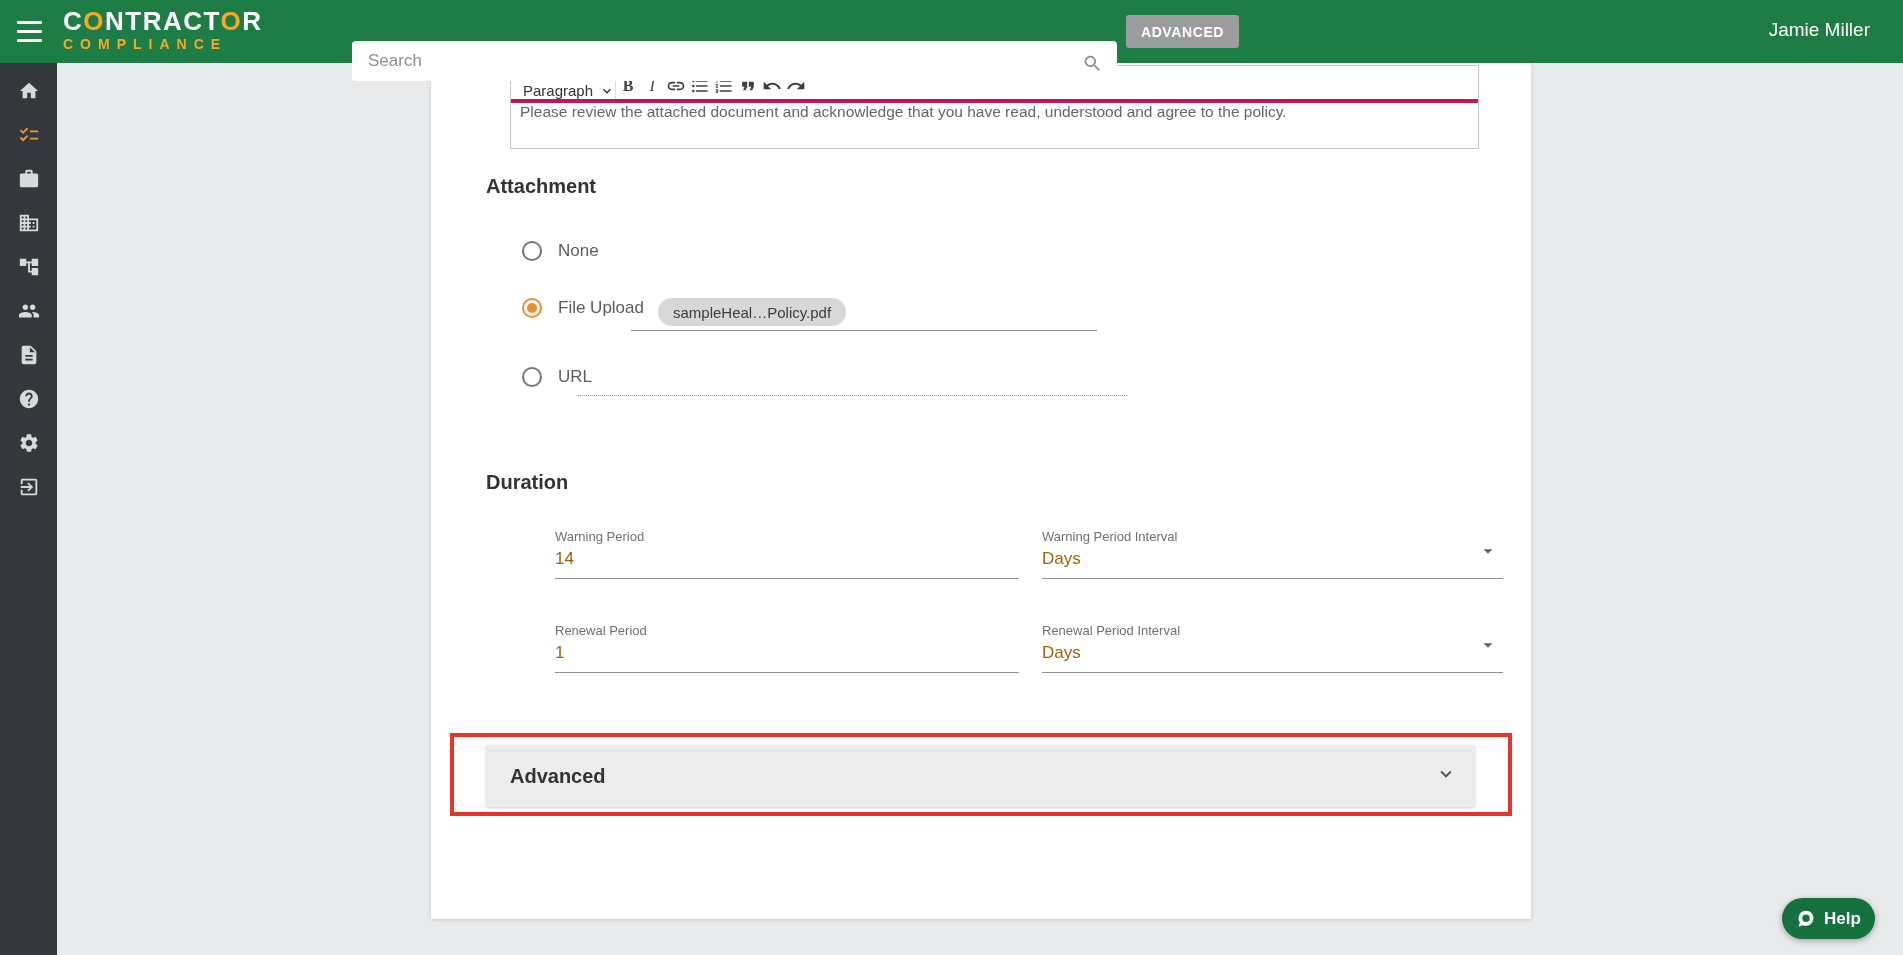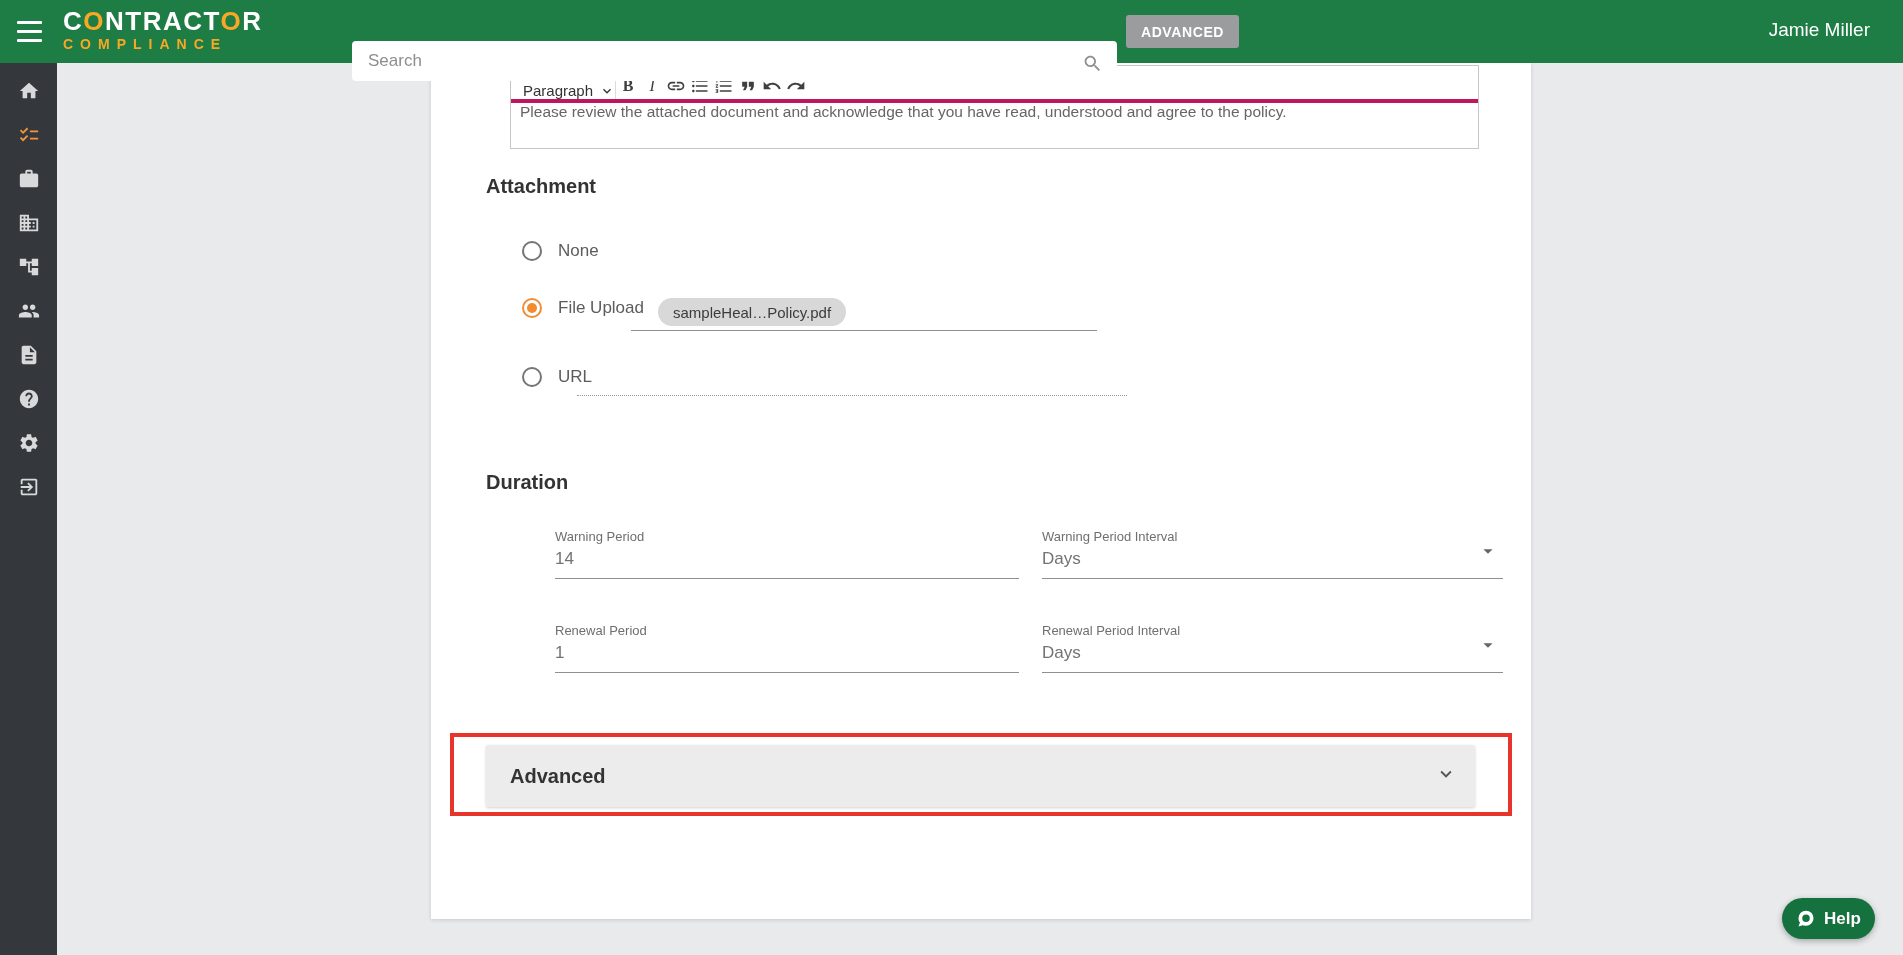--- a/index.html
+++ b/index.html
@@ -51,21 +51,21 @@
   .radio.selected { border-color:#ef8d33; }
   .radio.selected::after { content:""; position:absolute; left:3px; top:3px; width:10px; height:10px; border-radius:50%; background:#ef8d33; }
   .radio-label { margin-left:16px; font-size:17px; color:#5c5c5c; }
   .chip { margin-left:14px; height:28px; background:#d8d8d8; border-radius:14px; display:flex; align-items:center; padding:0 15px; font-size:15px; color:#3c3c3c; cursor:pointer; }
   .file-underline { position:absolute; left:200px; top:267px; width:466px; border-bottom:1px solid #8f8f8f; }
   .url-underline { position:absolute; left:146px; top:332px; width:550px; border-bottom:1px dotted #9a9a9a; }
 
   
   .field { position:absolute; border-bottom:1px solid #8f8f8f; padding-bottom:9px; cursor:text;margin-left:34px; }
   .f-label { font-size:13px; color:#6f6f6f; margin-bottom:5px; }
-  .f-value { font-size:17px; color:#737373; }
+  .f-value { font-size:17px; color:#a16207; }
   .field .dd-caret { position:absolute; right:4px; bottom:12px; color:#666; pointer-events:none; }
   .field.select { cursor:pointer; }
 
   
   .accordion { position:absolute; left:55px; top:682px; width:989px; height:62px; background:#ececec; border-radius:2px; display:flex; align-items:center; justify-content:space-between; padding:0 12px 0 24px; cursor:pointer; box-shadow:0 1px 3px rgba(0,0,0,.18); }
   .accordion .acc-label { font-size:20px; font-weight:700; color:#333; }
   .accordion .acc-chevron { color:#555; margin-right:6px; }
 
   
   .annotation { position:absolute; left:19px; top:670px; width:1062px; height:83px; border:4px solid #e8352b; z-index:5; pointer-events:none; }

